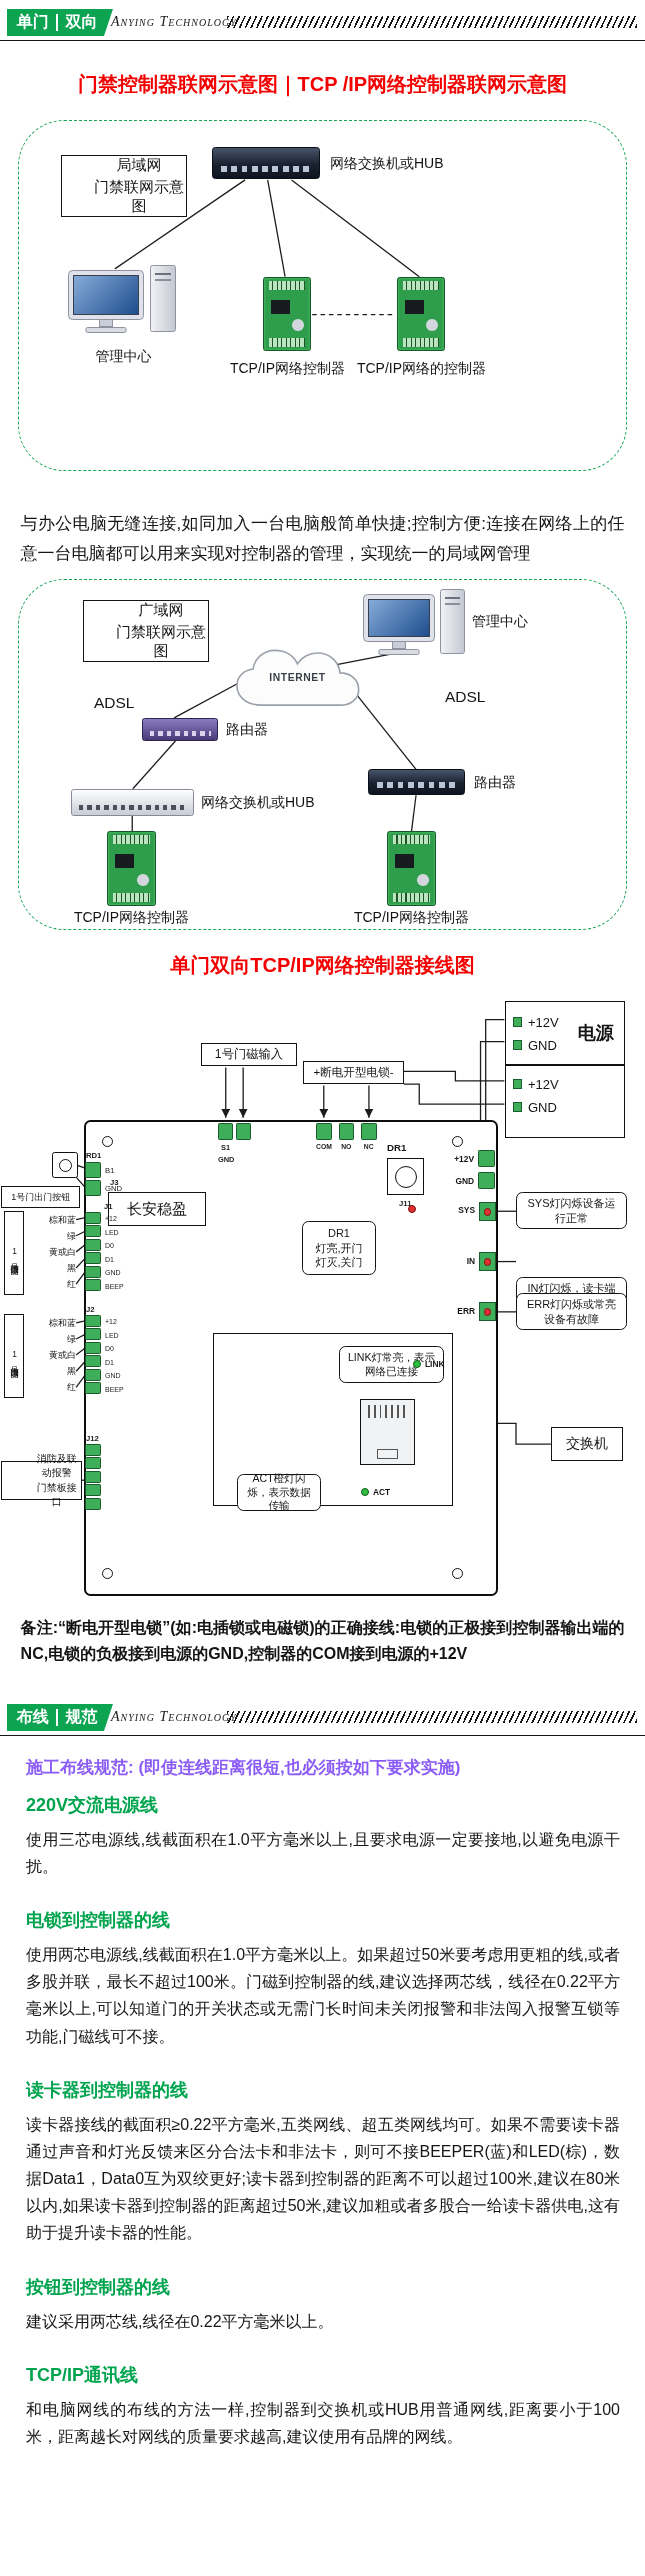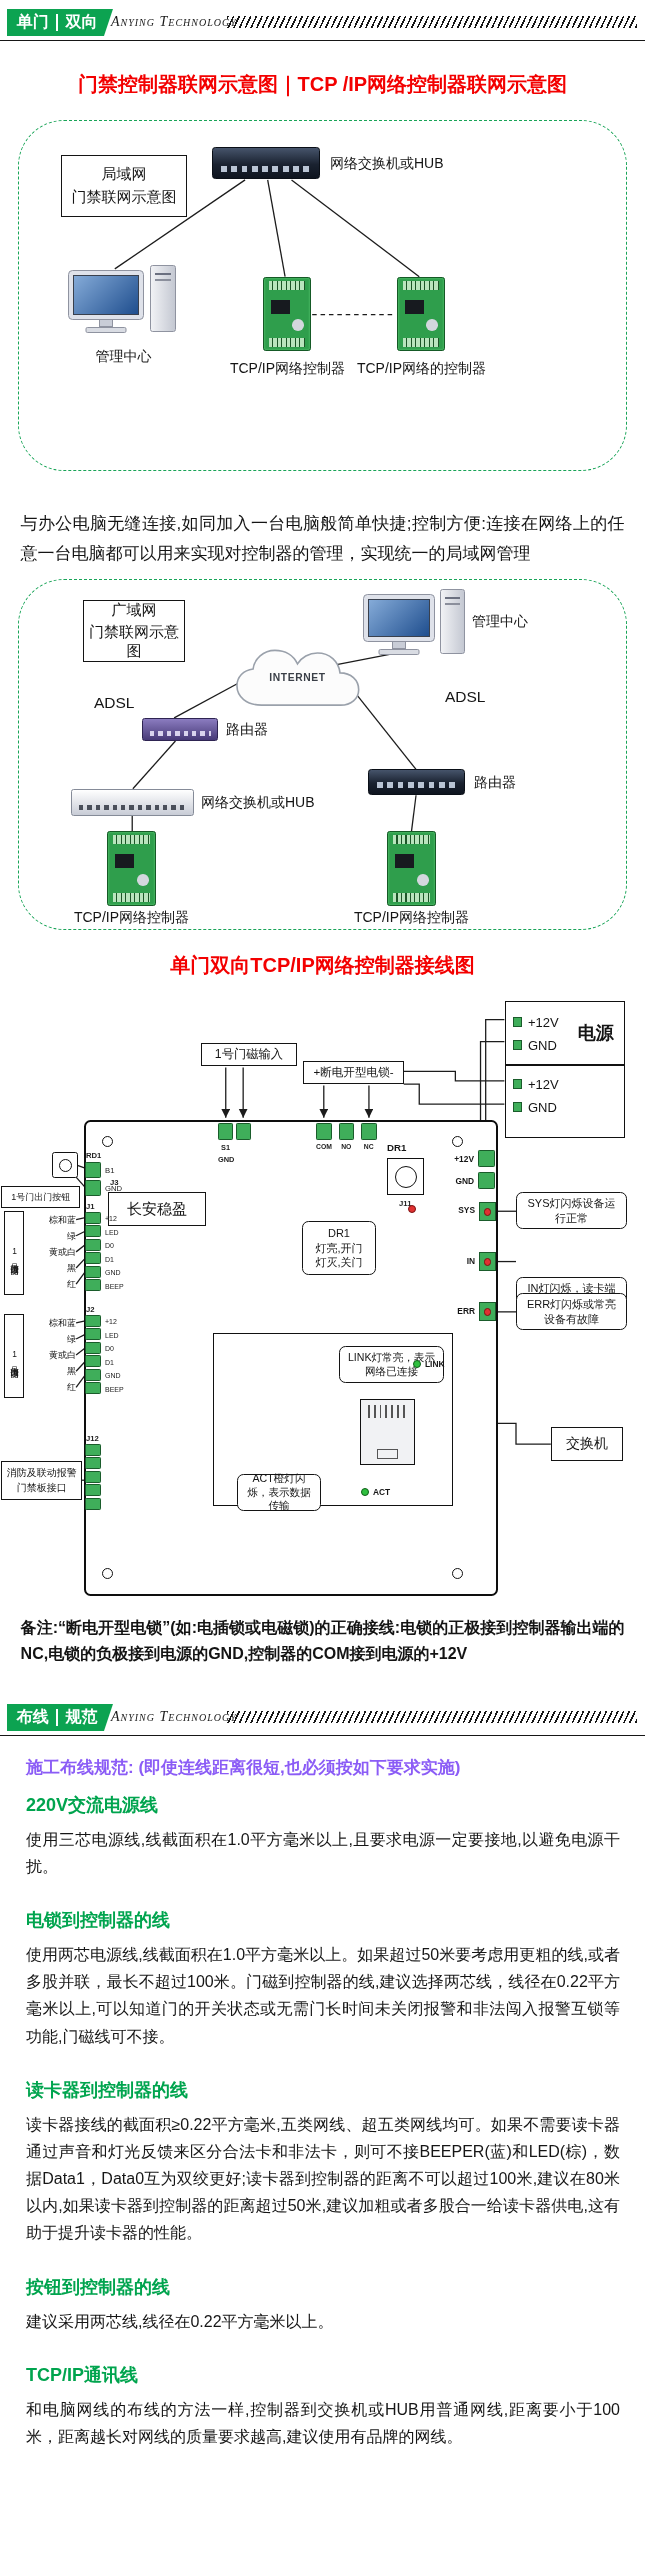--- a/index.html
+++ b/index.html
@@ -15,21 +15,21 @@
   .ribbon-div{width:1.3px;height:17px;background:#fff;}
   .brand{position:absolute;font-family:"Liberation Serif","DejaVu Serif",serif;font-style:italic;
          font-variant:small-caps;font-size:14px;letter-spacing:1px;color:#1a1a1a;}
   .slashes{position:absolute;height:11.6px;background:repeating-linear-gradient(115deg,#161616 0 1.6px,transparent 1.6px 5.2px);}
   .hdr-rule{position:absolute;left:0;width:645px;height:1.3px;background:#161616;}
   .red-title{position:absolute;left:0;width:645px;text-align:center;font-size:20px;font-weight:bold;color:#f30000;}
   
   .dash-frame{position:absolute;border:1.9px dashed #18a457;border-radius:46px;}
   .sq-box{position:absolute;border:1.3px solid #141414;background:#fff;display:flex;align-items:center;
           justify-content:center;text-align:center;}
-  .col{flex-direction:column;}
+  .col{flex-direction:column;padding-left:30px;}
   .callout{position:absolute;border:1.3px solid #141414;border-radius:6.5px;background:#fff;display:flex;
            align-items:center;justify-content:center;text-align:center;font-size:11px;line-height:1.32;padding:2.6px 5.2px;}
   .lbl{position:absolute;font-size:14px;}
   
   .dev-dark{position:absolute;background:linear-gradient(180deg,#46546b,#1a2230 55%,#0e141f);border:0.6px solid #0a0f17;border-radius:3.2px;}
   .dev-dark::after{content:"";position:absolute;left:7.7px;right:7.7px;bottom:5.8px;height:5.8px;
            background:repeating-linear-gradient(90deg,#b9c4d4 0 5.8px,transparent 5.8px 10.3px);}
   .dev-purple{position:absolute;background:linear-gradient(180deg,#8b7cc0,#473a77);border:0.6px solid #2e2452;border-radius:2.6px;}
   .dev-purple::after{content:"";position:absolute;left:6.5px;right:6.5px;bottom:4.5px;height:4.5px;
            background:repeating-linear-gradient(90deg,#d9d4ee 0 4.5px,transparent 4.5px 8.4px);}
@@ -197,21 +197,21 @@
   <div class="lbl" style="left:208px;top:360px;width:159px;text-align:center;">TCP/IP网络控制器</div>
   <div class="pcb" style="left:397px;top:277px;width:48px;height:74px;">
     <i class="chip"></i>
       <i class="chip2"></i>
   </div>
   <div class="lbl" style="left:342px;top:360px;width:159px;text-align:center;">TCP/IP网络的控制器</div>
 
   <p class="para" style="left:20.6px;top:492px;width:604px;">与办公电脑无缝连接,如同加入一台电脑般简单快捷;控制方便:连接在网络上的任意一台电脑都可以用来实现对控制器的管理，实现统一的局域网管理</p>
 
   <div class="dash-frame" style="left:18px;top:579px;width:609px;height:351px;"></div>
-  <div class="sq-box col" style="left:83px;top:600px;width:102px;height:62px;font-size:15px;gap:3.9px;">
+  <div class="sq-box col" style="left:83px;top:600px;width:126px;height:62px;font-size:15px;gap:3.9px;">
     <span>广域网</span>
     <span>门禁联网示意图</span>
   </div>
   <div class="monitor" style="left:363px;top:594px;width:72px;height:48px;">
     <div class="screen"></div>
     <i class="m-neck"></i>
     <i class="m-base"></i>
   </div>
   <div class="tower" style="left:440px;top:589px;width:24.5px;height:65px;"></div>
   <div class="lbl" style="left:472px;top:613px;">管理中心</div>
@@ -348,21 +348,21 @@
   <div class="silk" style="left:110px;top:1151px;margin-top:27px;">J3</div>
   <div class="pins-col" style="left:85px;top:1162px;gap:2.6px;">
     <i class="pin pin-v24"></i>
       <i class="pin pin-v24"></i>
   </div>
   <div class="pin-labels j3l" style="left:105px;top:1162px;">
       <span class="pin-label">B1</span>
       <span class="pin-label">GND</span>
     </div>
 
-  <div class="silk" style="left:86px;top:1202px;">J1</div>
+  <div class="silk" style="left:86px;top:1202px;padding-left:18px;">J1</div>
   <div class="pins-col" style="left:85px;top:1212px;gap:1.9px;">
     <i class="pin pin-v18"></i>
       <i class="pin pin-v18"></i>
       <i class="pin pin-v18"></i>
       <i class="pin pin-v18"></i>
       <i class="pin pin-v18"></i>
       <i class="pin pin-v18"></i>
   </div>
   <div class="pin-labels" style="left:105px;top:1212px;">
       <span class="pin-label">+12</span>

